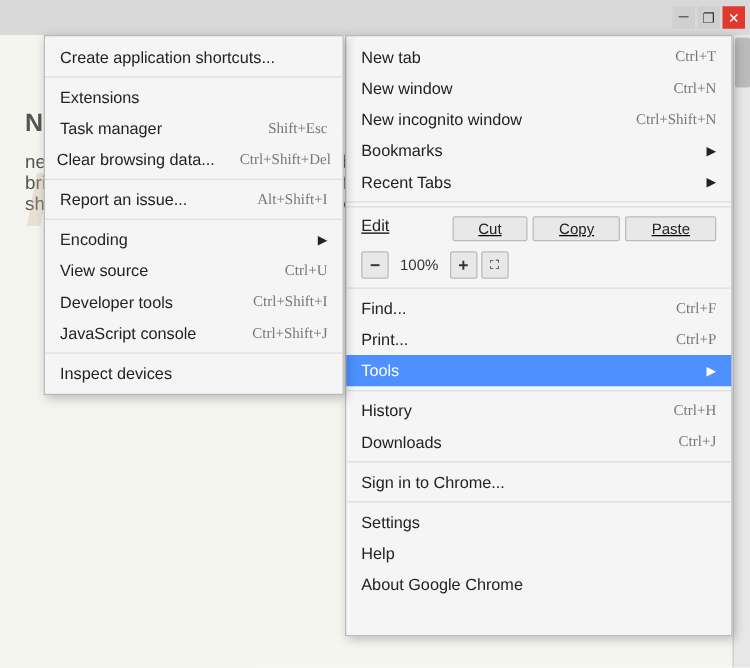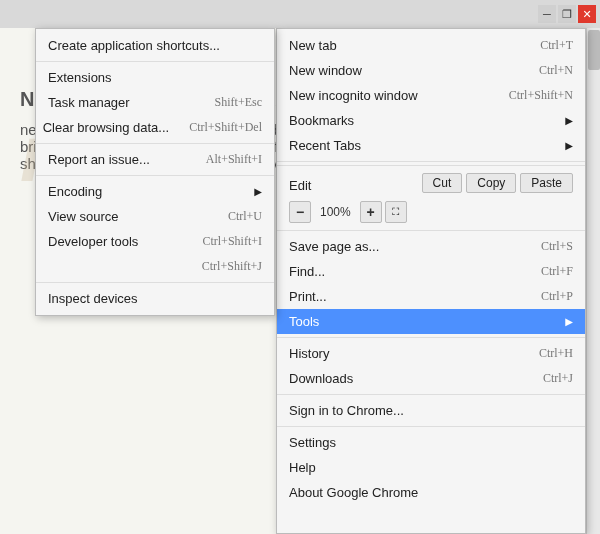--- a/index.html
+++ b/index.html
@@ -109,21 +109,21 @@
       background: #f5f5f5;
       border: 1px solid #bbb;
       box-shadow: 2px 2px 8px rgba(0,0,0,0.25);
       z-index: 100;
       padding: 4px 0;
     }
 
     .menu-item {
       display: flex;
       align-items: center;
-      justify-content: flex-end;
+      justify-content: center;
       padding: 5px 12px;
       cursor: pointer;
       color: #222;
       white-space: nowrap;
       min-height: 24px;
     }
     .menu-item.highlighted {
       background: #4d90fe;
       color: #fff;
       gap: 28px;
@@ -145,33 +145,34 @@
 
     .menu-separator {
       height: 1px;
       background: #ddd;
       margin: 3px 0;
     }
 
     
     .menu-item-edit {
       display: flex;
-      align-items: flex-end;
+      align-items: flex-start;
       padding: 4px 12px;
       gap: 4px;
+      text-decoration: underline;
     }
     .edit-label {
       flex: 1;
       color: #222;
     }
     .edit-btn {
       background: #e8e8e8;
       border: 1px solid #bbb;
       border-radius: 2px;
-      padding: 2px 10px;
+      padding: 2px 20px;
       font-size: 12px;
       cursor: pointer;
       color: #222;
     }
 
     
     .menu-item-zoom {
       display: flex;
       align-items: center;
       padding: 4px 12px;
@@ -289,20 +290,21 @@
       </div>
       <div class="menu-item">
         <span class="menu-item-label">View source</span>
         <span class="menu-shortcut">Ctrl+U</span>
       </div>
       <div class="menu-item">
         <span class="menu-item-label">Developer tools</span>
         <span class="menu-shortcut">Ctrl+Shift+I</span>
       </div>
       <div class="menu-item">
+        <span class="menu-item-label">JavaScript console</span>
         <span class="menu-shortcut">Ctrl+Shift+J</span>
       </div>
       <div class="menu-separator"></div>
       <div class="menu-item">
         <span class="menu-item-label">Inspect devices</span>
       </div>
     </div>
 
   <div class="chrome-menu">
 
@@ -337,24 +339,20 @@
       <div class="menu-item-zoom">
       <div class="zoom-controls">
         <div class="zoom-btn">−</div>
         <span class="zoom-value">100%</span>
         <div class="zoom-btn">+</div>
         <div class="zoom-fullscreen">⛶</div>
       </div>
     </div>
       <div class="menu-separator"></div>
       <div class="menu-item">
-        <span class="menu-item-label">Save page as...</span>
-        <span class="menu-shortcut">Ctrl+S</span>
-      </div>
-      <div class="menu-item">
         <span class="menu-item-label">Find...</span>
         <span class="menu-shortcut">Ctrl+F</span>
       </div>
       <div class="menu-item">
         <span class="menu-item-label">Print...</span>
         <span class="menu-shortcut">Ctrl+P</span>
       </div>
       <div class="menu-item highlighted">
         <span class="menu-item-label">Tools</span>
         <span class="menu-arrow">▶</span>

